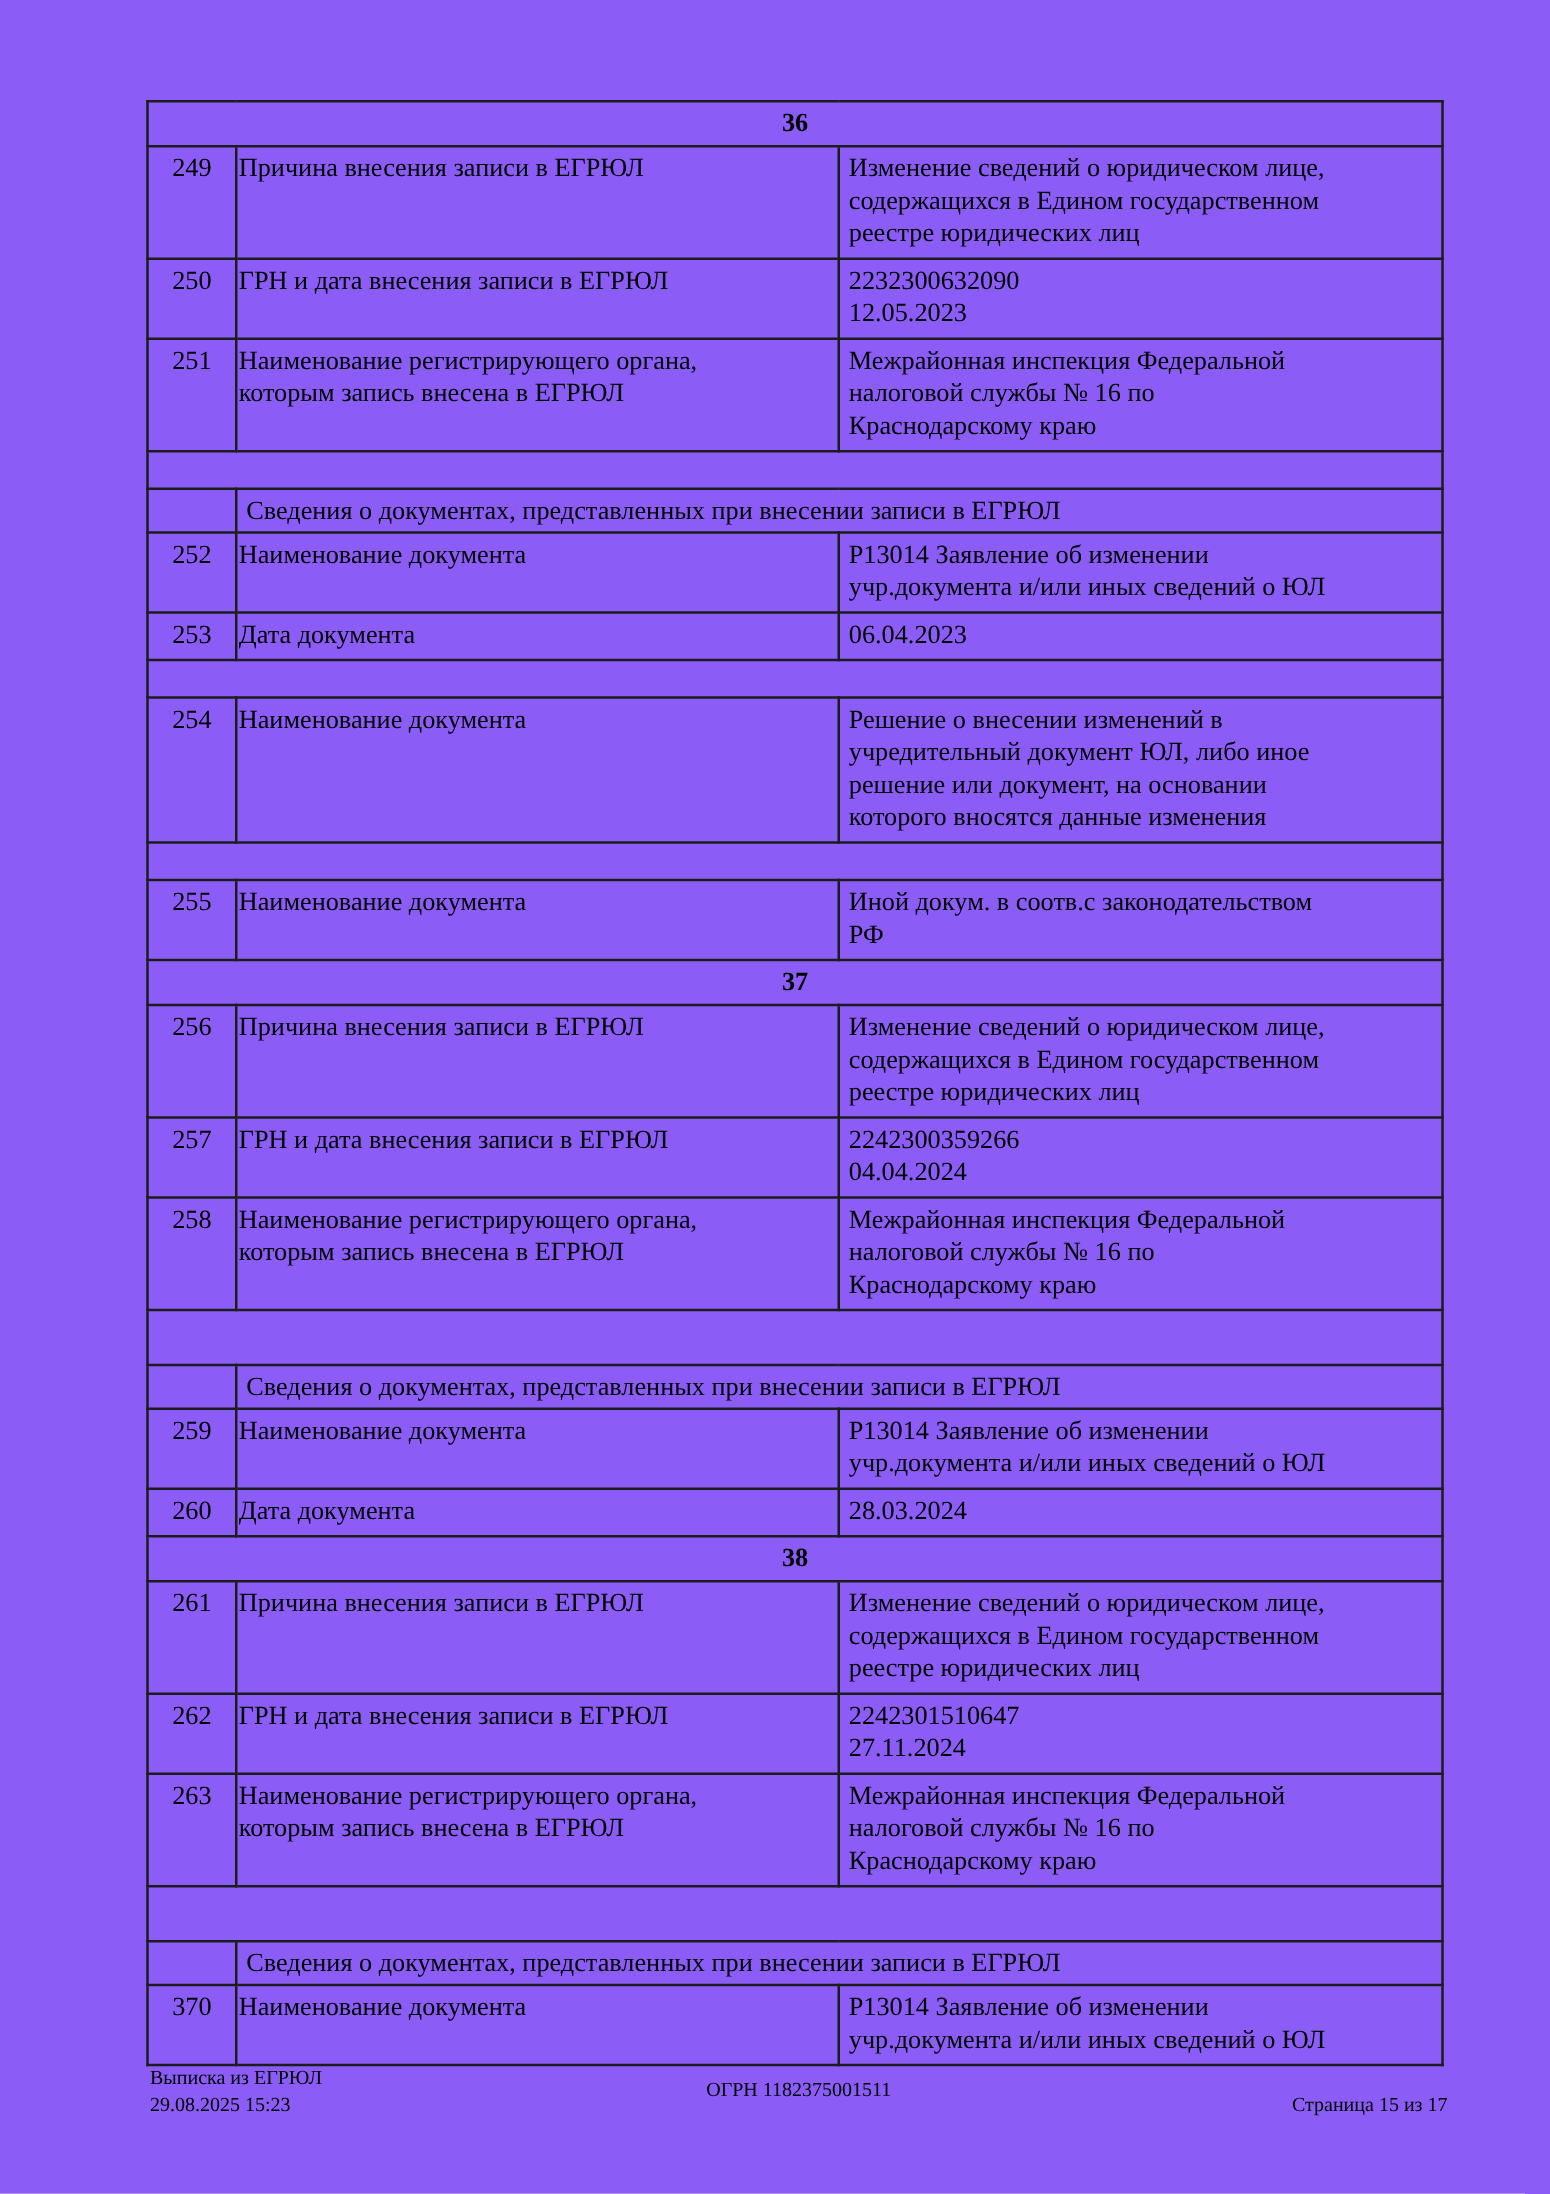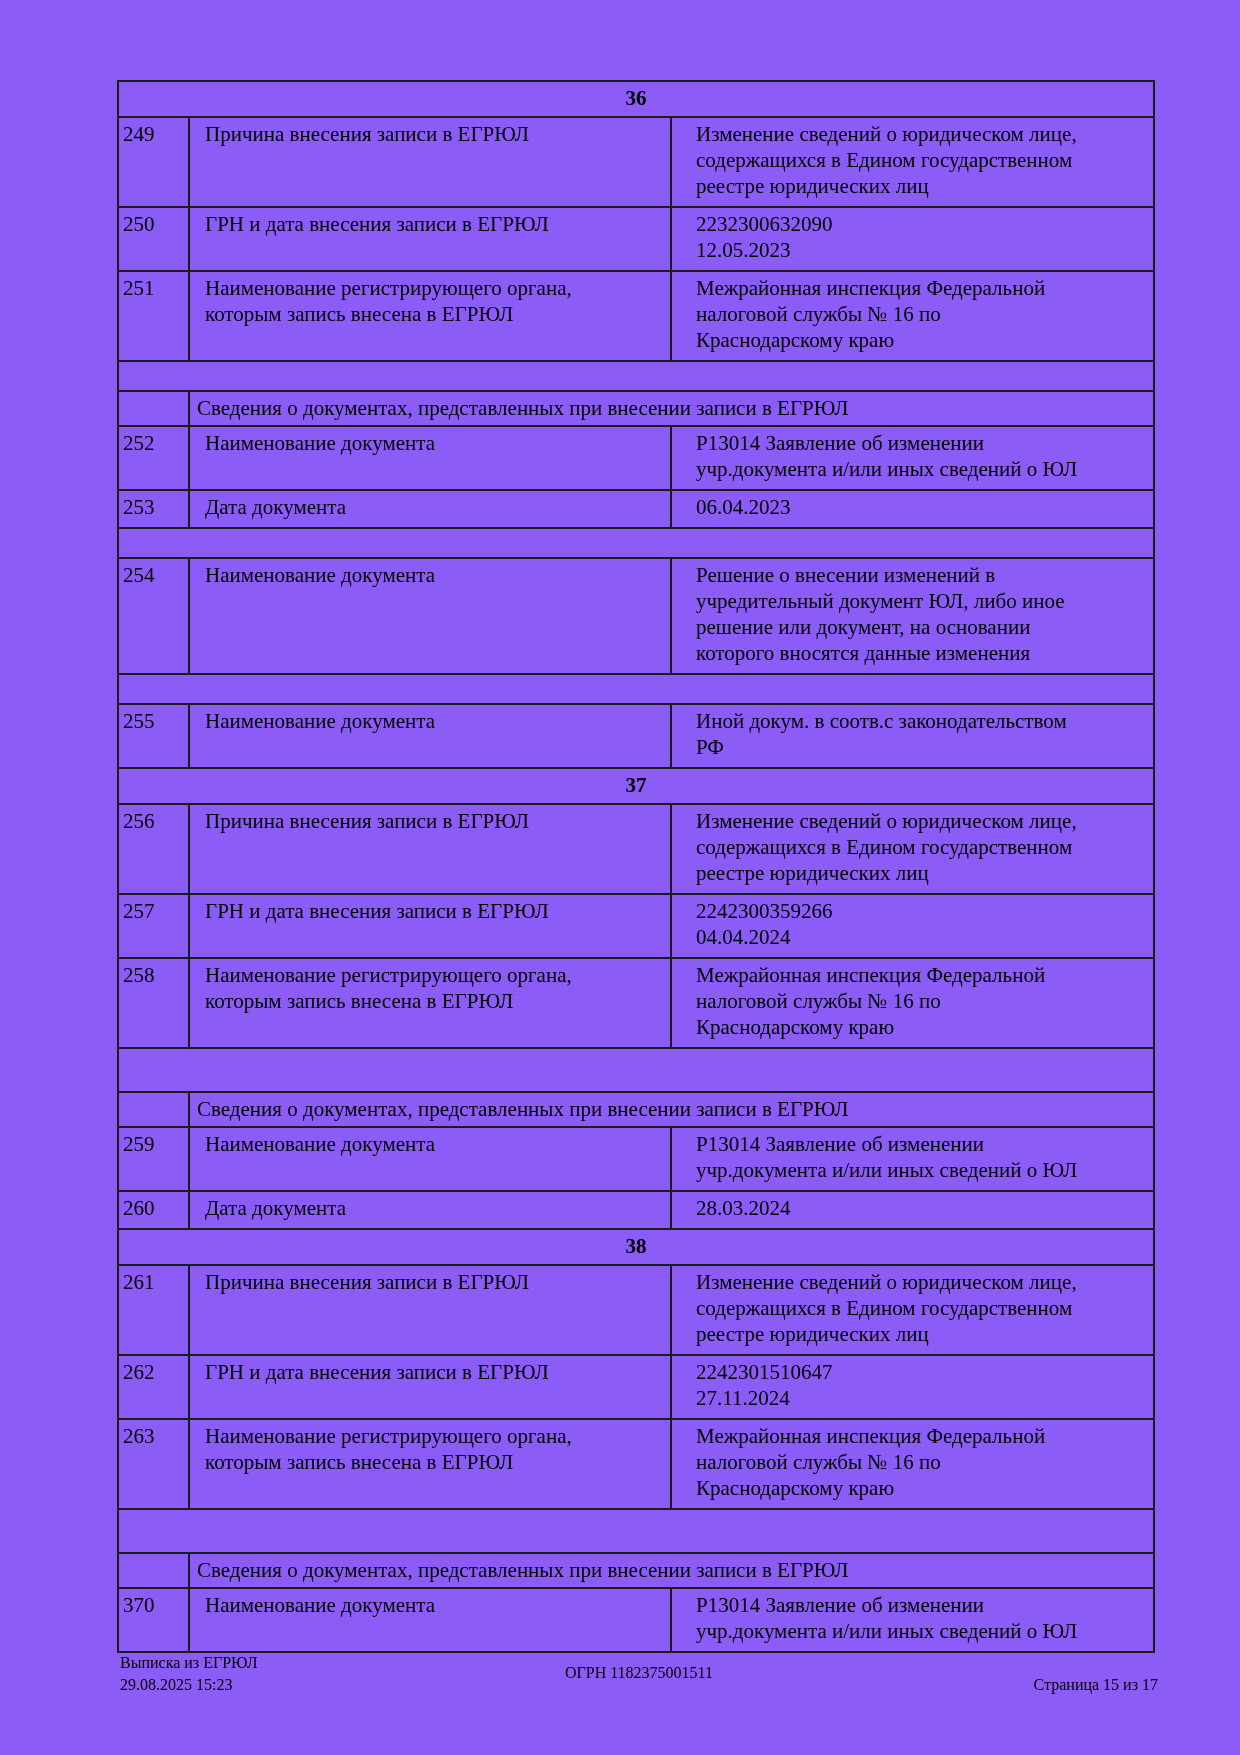--- a/index.html
+++ b/index.html
@@ -18,23 +18,23 @@
     border-collapse:collapse;table-layout:fixed;
   }
   table.egrul-table td{
     border:2px solid #1c1c1c;
     vertical-align:top;
     font-size:21px;line-height:26px;
     white-space:pre-line;
     overflow:hidden;
     word-wrap:break-word;
   }
-  .num-cell{padding:3px 4px 6px 4px;}
-  .label-cell{padding:3px 8px 7px 15px;margin-top:48px;}
-  .value-cell{padding:3px 8px 7px 24px;border-radius:26px;}
+  .num-cell{text-align:center;padding:3px 4px 6px 4px;}
+  .label-cell{padding:3px 8px 7px 1px;margin-top:48px;}
+  .value-cell{padding:3px 8px 7px 7px;border-radius:26px;}
   .section-cell{
     text-align:center;font-weight:bold;font-size:22px;
     padding:3px 0 5px 0;line-height:27px;
   }
   .subheader-cell{padding:3px 8px 4px 7px;}
   .spacer-cell{height:28px;padding:0;}
   tr.size-l .spacer-cell{height:42px;}
   .footer{
     position:absolute;left:120px;right:82px;top:1652px;
     font-size:16px;line-height:22px;

